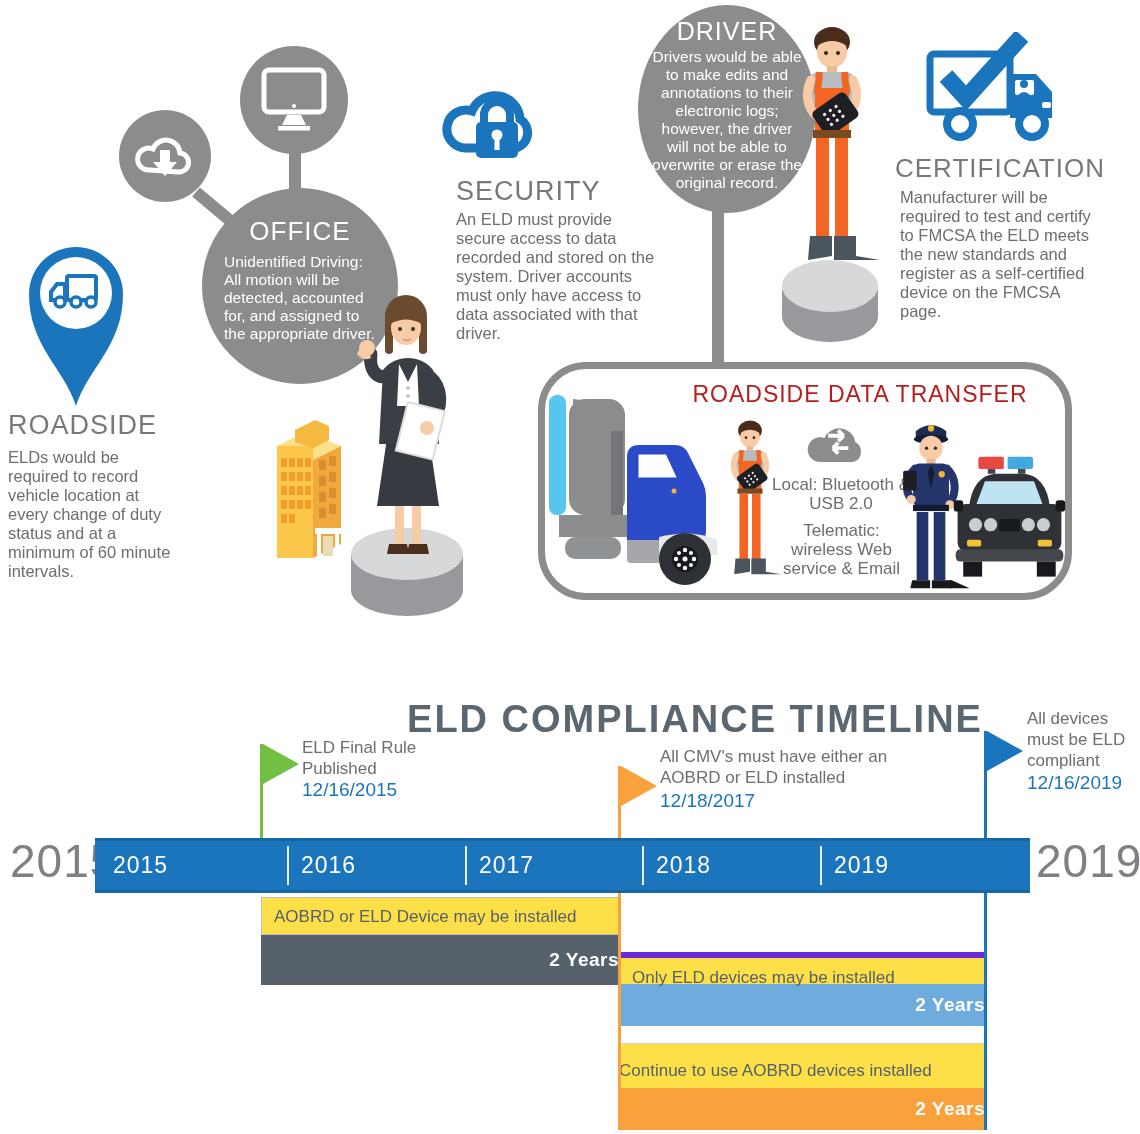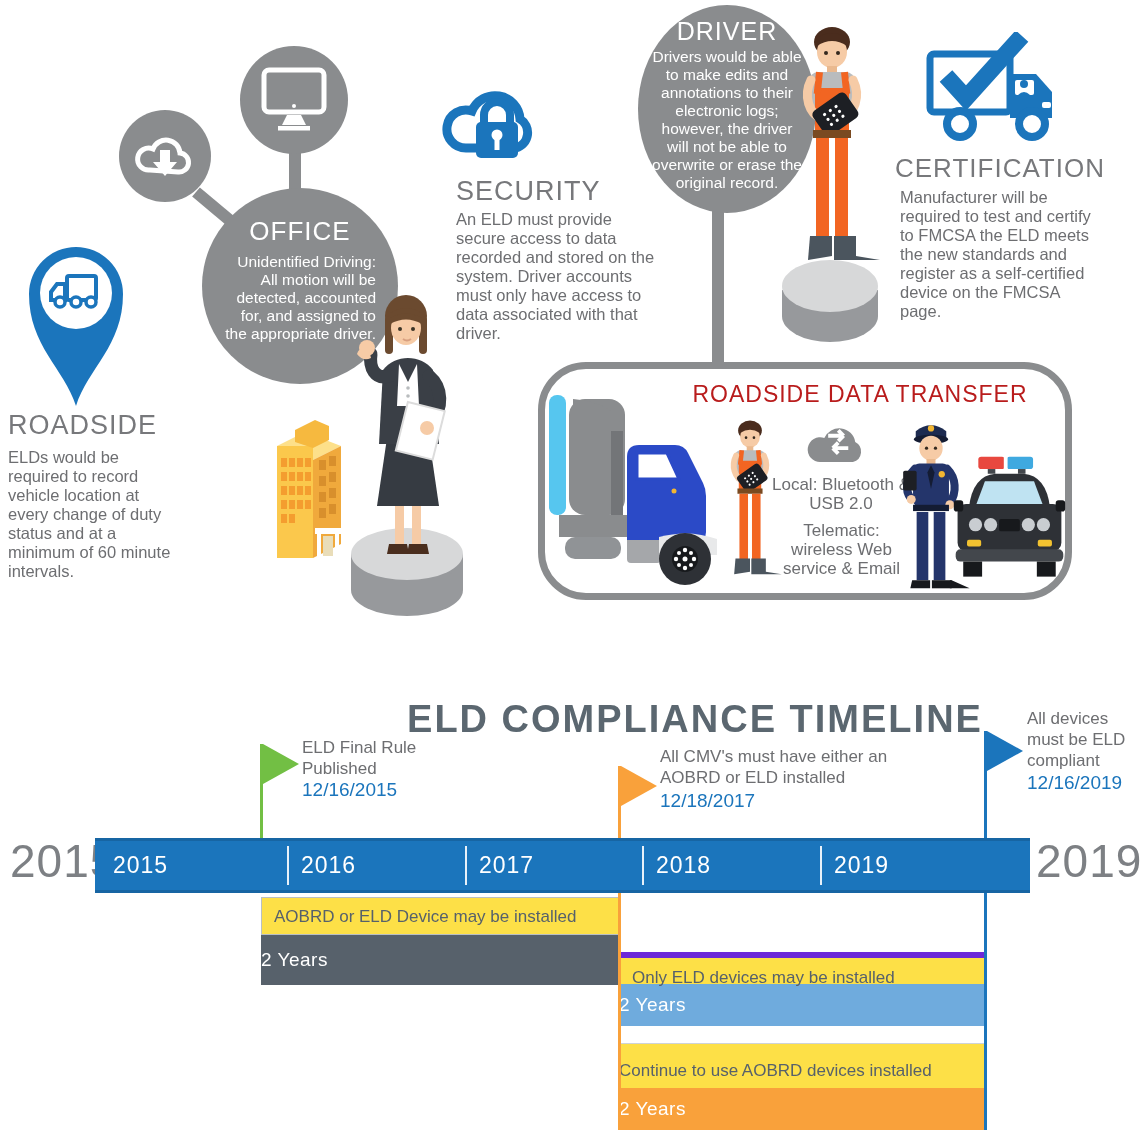--- a/index.html
+++ b/index.html
@@ -18,21 +18,21 @@
   .tl-title{font-size:38px;letter-spacing:2px;color:#5b6770;text-align:center;}
   .flag-label{font-size:17px;line-height:21px;color:#6d6e71;}
   .flag-date{font-size:19px;color:#1b75bc;}
   .pole{width:3px;}
   .pennant{width:0;height:0;border-top:20px solid transparent;border-bottom:20px solid transparent;}
   .big-year{font-size:46px;color:#7d8084;letter-spacing:1px;}
   .bar{background:#1b75bc;box-sizing:border-box;border-top:3px solid rgba(0,0,0,.13);border-bottom:3px solid rgba(0,0,0,.13);}
   .bar-year{position:absolute;top:0;height:49px;line-height:49px;color:#fff;font-size:23px;letter-spacing:1px;}
   .tick{position:absolute;top:5px;width:2px;height:39px;background:rgba(255,255,255,.9);}
   .span-label{background:#fde047;font-size:17px;color:#57616b;box-sizing:border-box;}
-  .span-bar{color:#fff;font-size:19px;text-align:left;letter-spacing:.5px;}
+  .span-bar{color:#fff;font-size:19px;text-align:right;letter-spacing:.5px;font-weight:bold;}
 </style>
 </head>
 <body>
 
 <div id="stage">
 
   <svg class="abs" style="left:22px;top:236px;" width="108" height="172" viewBox="0 0 108 172">
     <path d="M54 170 C42 132 7 110 7 58 A47 47 0 0 1 101 58 C101 110 66 132 54 170 Z" fill="#1b75bc"></path>
     <circle cx="54" cy="57" r="36" fill="#fff"></circle>
     <rect x="45" y="40" width="29" height="24" rx="2" fill="none" stroke="#1b75bc" stroke-width="4"></rect>
@@ -56,21 +56,21 @@
   <div class="abs circle" style="left:240px;top:46px;width:108px;height:108px;"></div>
   <svg class="abs" style="left:256px;top:62px;" width="76" height="76" viewBox="0 0 76 76">
     <rect x="8" y="8" width="60" height="42" rx="5" fill="none" stroke="#fff" stroke-width="5"></rect>
     <circle cx="38" cy="44" r="2" fill="#fff"></circle>
     <path d="M31 53 l-5 10 h24 l-5-10 z" fill="#fff"></path>
     <rect x="22" y="64" width="32" height="4.5" fill="#fff"></rect>
   </svg>
 
   <div class="abs circle" style="left:202px;top:188px;width:196px;height:196px;">
     <div class="circle-title" style="margin-top:28px;">OFFICE</div>
-    <div class="circle-body" style="width:152px;margin:6px auto 0;text-align:right;">Unidentified Driving: All motion will be detected, accounted for, and assigned to the appropriate driver.</div>
+    <div class="circle-body" style="width:152px;margin:6px auto 0;">Unidentified Driving: All motion will be detected, accounted for, and assigned to the appropriate driver.</div>
   </div>
 
   <svg class="abs" style="left:263px;top:416px;" width="92" height="150" viewBox="0 0 92 150">
     <path d="M14 30 L42 16 L78 30 L50 44 Z" fill="#fde08a"></path>
     <path d="M50 44 L78 30 V128 L50 142 Z" fill="#f0a93c"></path>
     <rect x="14" y="30" width="36" height="112" fill="#fbc84c"></rect>
     <path d="M32 14 L52 4 L66 10 L66 24 L50 32 L32 26 Z" fill="#f6b93f"></path>
     <g fill="#f49d2f">
       <rect x="18" y="42" width="6" height="9"></rect>
         <rect x="26" y="42" width="6" height="9"></rect>

